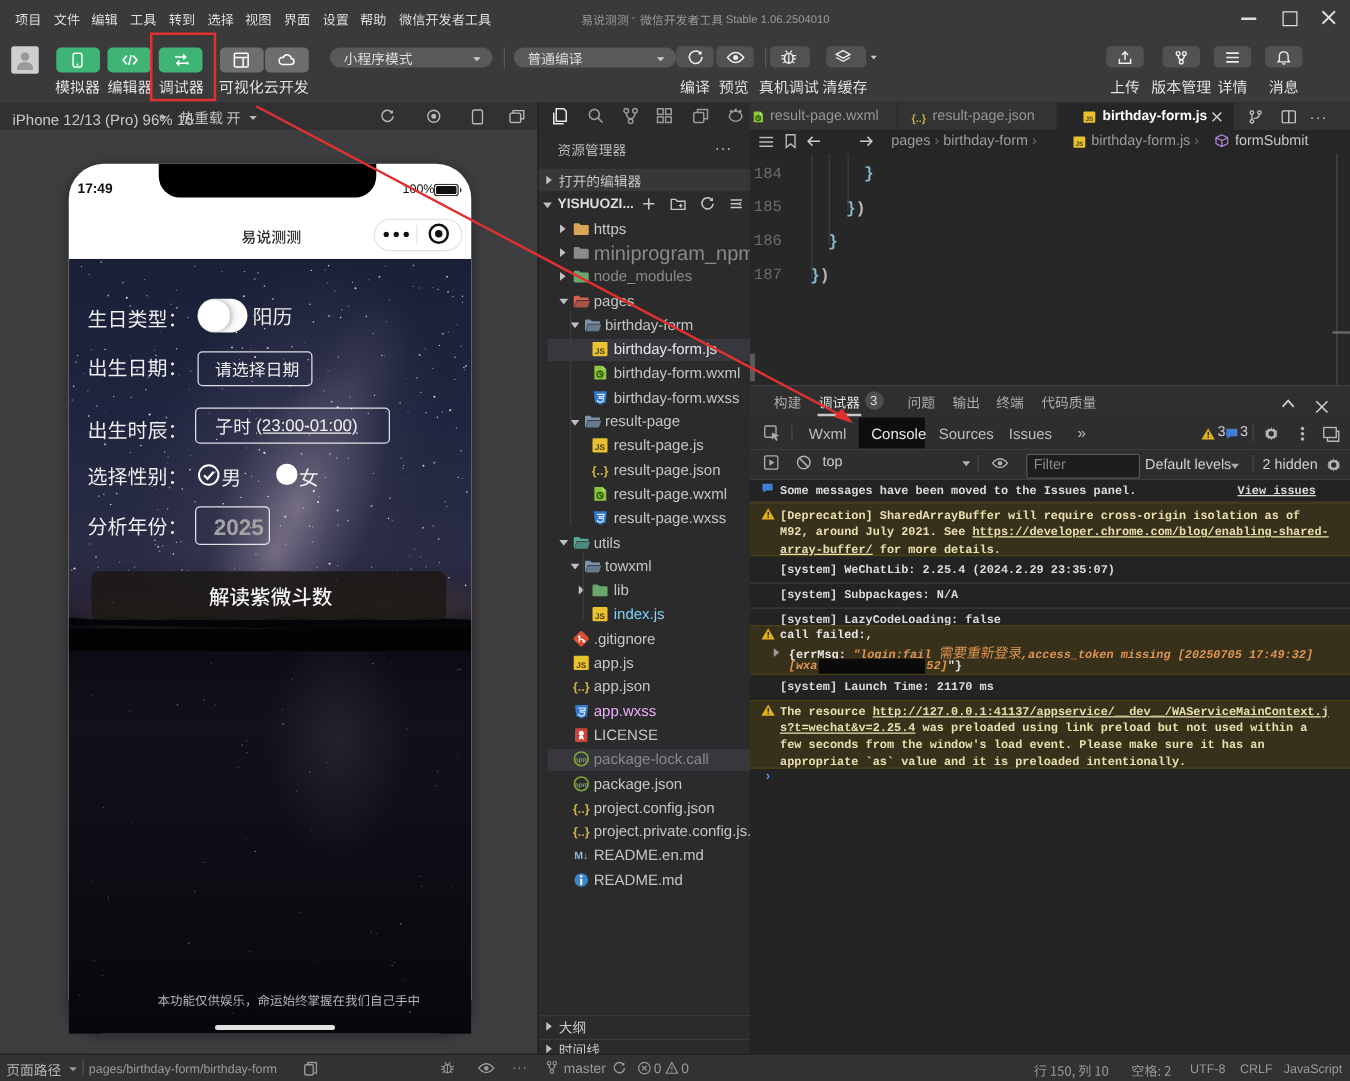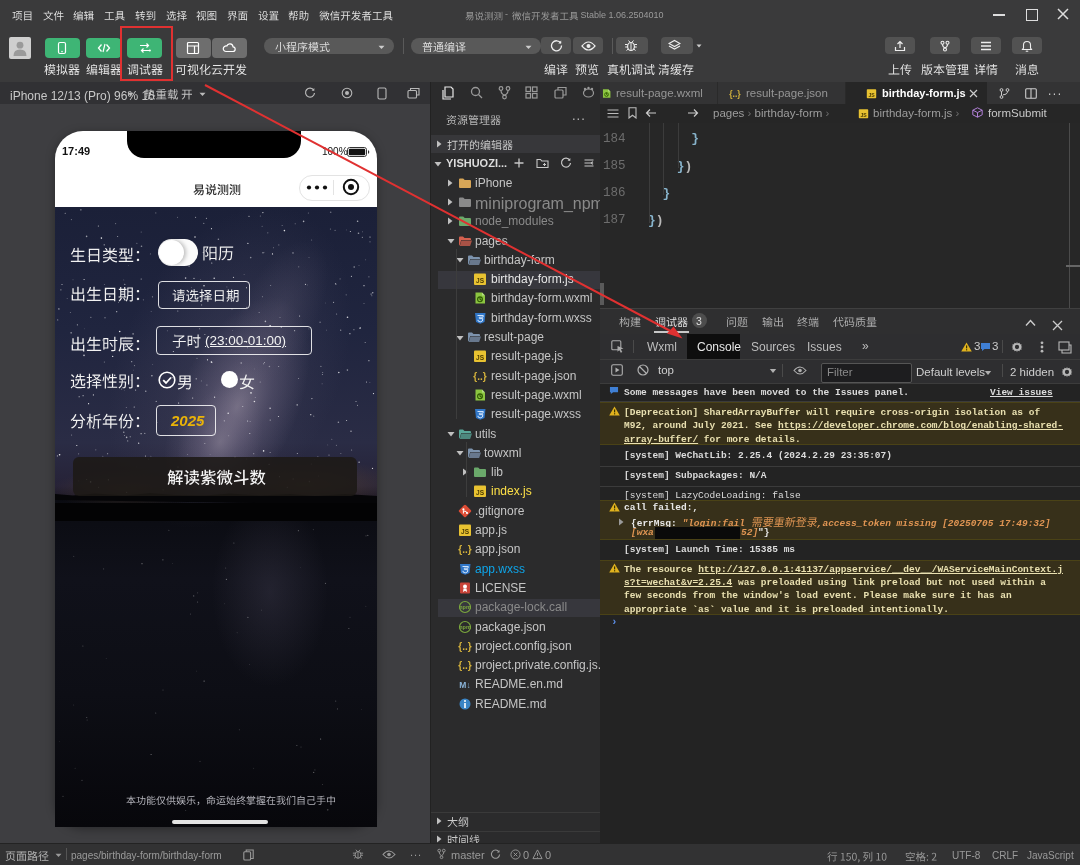--- a/index.html
+++ b/index.html
@@ -839,21 +839,21 @@
       <use href="#q86" x="0"></use>
     </svg>
   </div>
 <div style="position:absolute;left:221px;top:371px;width:17px;height:17px;background:#fff;border-radius:50%;"></div>
 <div class="ab" style="left:239px;top:372px;">
     <svg style="" width="16.0" height="20.0" viewBox="0 -1010 1000 1250" fill="#f2f2f2" xmlns="http://www.w3.org/2000/svg">
       <use href="#q87" x="0"></use>
     </svg>
   </div>
 <div style="position:absolute;left:156px;top:405px;width:58px;height:29px;border:1px solid rgba(255,255,255,0.85);border-radius:4px;"></div>
-<div class="t" style="left:171px;top:412px;color:#eab308;font-size:15px;font-weight:bold;font-style:italic;">2025</div>
+<div class="t" style="left:171px;top:412px;color:#a3a3a3;font-size:18px;font-weight:bold;">2025</div>
 <div style="position:absolute;left:73px;top:457px;width:284px;height:39px;background:rgba(28,25,22,0.88);border-radius:6px;"></div>
 <div class="ab" style="left:167px;top:467px;">
     <svg style="" width="99.0" height="20.6" viewBox="0 -1010 6000 1250" fill="#f5f5f5" xmlns="http://www.w3.org/2000/svg">
       <use href="#q88" x="0"></use>
       <use href="#q89" x="1000"></use>
       <use href="#q90" x="2000"></use>
       <use href="#q91" x="3000"></use>
       <use href="#q92" x="4000"></use>
       <use href="#q93" x="5000"></use>
     </svg>
@@ -957,21 +957,21 @@
   </svg>
 <svg class="ab" style="left:583px;top:157.3px" width="12" height="12" viewBox="0 0 12 12">
     <path d="M1.5 3 H10.5 M1.5 6 H8 M1.5 9 H10.5 M10 4.8 L8 6 L10 7.2" stroke="#c8c8c8" stroke-width="1.1" fill="none"></path>
   </svg>
 <svg class="ab" style="left:447.0px;top:178.6px" width="6" height="8" viewBox="0 0 6 8">
     <path d="M1 0.5 L5.5 4 L1 7.5z" fill="#c0c0c0"></path>
   </svg>
 <svg class="ab" style="left:458px;top:175.6px" width="14" height="14" viewBox="0 0 14 14">
     <path d="M1 3.5 Q1 2.5 2 2.5 H5.2 L6.7 4 H12 Q13 4 13 5 V11 Q13 12 12 12 H2 Q1 12 1 11z" fill="#d8a657"></path>
   </svg>
-<div class="t" style="left:475px;top:175.6px;color:#c5c5c5;font-size:12px;">iPhone</div>
+<div class="t" style="left:475px;top:175.6px;color:#c5c5c5;font-size:12px;">https</div>
 <svg class="ab" style="left:447.0px;top:197.9px" width="6" height="8" viewBox="0 0 6 8">
     <path d="M1 0.5 L5.5 4 L1 7.5z" fill="#c0c0c0"></path>
   </svg>
 <svg class="ab" style="left:458px;top:194.9px" width="14" height="14" viewBox="0 0 14 14">
     <path d="M1 3.5 Q1 2.5 2 2.5 H5.2 L6.7 4 H12 Q13 4 13 5 V11 Q13 12 12 12 H2 Q1 12 1 11z" fill="#8a8a8a"></path>
   </svg>
 <div class="t" style="left:475px;top:194.9px;color:#8a8a8a;font-size:16px;">miniprogram_npm</div>
 <svg class="ab" style="left:447.0px;top:217.2px" width="6" height="8" viewBox="0 0 6 8">
     <path d="M1 0.5 L5.5 4 L1 7.5z" fill="#c0c0c0"></path>
   </svg>
@@ -1062,42 +1062,42 @@
     <path d="M1 0.5 L5.5 4 L1 7.5z" fill="#c0c0c0"></path>
   </svg>
 <svg class="ab" style="left:473px;top:465.1px" width="14" height="14" viewBox="0 0 14 14">
     <path d="M1 3.5 Q1 2.5 2 2.5 H5.2 L6.7 4 H12 Q13 4 13 5 V11 Q13 12 12 12 H2 Q1 12 1 11z" fill="#6aa86a"></path>
   </svg>
 <div class="t" style="left:491px;top:465.1px;color:#c5c5c5;font-size:12px;">lib</div>
 <svg class="ab" style="left:473px;top:484.4px" width="14" height="14" viewBox="0 0 14 14">
     <rect x="1" y="1.5" width="12" height="11.5" rx="1" fill="#e8c231"></rect>
     <text x="7" y="11" font-size="6.5" font-weight="bold" font-family="Liberation Sans" fill="#4a3b00" text-anchor="middle">JS</text>
   </svg>
-<div class="t" style="left:491px;top:484.4px;color:#fde047;font-size:12px;">index.js</div>
+<div class="t" style="left:491px;top:484.4px;color:#7dd3fc;font-size:12px;">index.js</div>
 <svg class="ab" style="left:458px;top:503.7px" width="14" height="14" viewBox="0 0 14 14">
     <rect x="2.2" y="2.2" width="9.6" height="9.6" rx="1.5" fill="#dd4c35" transform="rotate(45 7 7)"></rect>
     <circle cx="5.4" cy="5.4" r="1.1" fill="#fff"></circle>
     <circle cx="9" cy="9" r="1.1" fill="#fff"></circle>
     <path d="M5.4 6.5 V9.5 M5.4 7 Q9 7 9 9" stroke="#fff" stroke-width="1" fill="none"></path>
   </svg>
 <div class="t" style="left:475px;top:503.7px;color:#c5c5c5;font-size:12px;">.gitignore</div>
 <svg class="ab" style="left:458px;top:523.0px" width="14" height="14" viewBox="0 0 14 14">
     <rect x="1" y="1.5" width="12" height="11.5" rx="1" fill="#e8c231"></rect>
     <text x="7" y="11" font-size="6.5" font-weight="bold" font-family="Liberation Sans" fill="#4a3b00" text-anchor="middle">JS</text>
   </svg>
 <div class="t" style="left:475px;top:523.0px;color:#c5c5c5;font-size:12px;">app.js</div>
 <svg class="ab" style="left:458px;top:542.3px" width="14" height="14" viewBox="0 0 14 14">
     <text x="7" y="11" font-size="10" font-weight="bold" font-family="Liberation Sans" fill="#d4b23c" text-anchor="middle">{..}</text>
   </svg>
 <div class="t" style="left:475px;top:542.3px;color:#c5c5c5;font-size:12px;">app.json</div>
 <svg class="ab" style="left:458px;top:561.6px" width="14" height="14" viewBox="0 0 14 14">
     <path d="M2 2 H12.5 L11.5 11 L7.2 12.8 L3 11z" fill="#3177c8"></path>
     <path d="M4.5 4.5 H10.3 L10 6.2 H6.3 L6.4 7.6 H9.8 L9.4 10 L7.2 10.9 L5.1 10 L5 8.8" fill="none" stroke="#cfe3fa" stroke-width="1"></path>
   </svg>
-<div class="t" style="left:475px;top:561.6px;color:#0ea5e9;font-size:12px;">app.wxss</div>
+<div class="t" style="left:475px;top:561.6px;color:#f0abfc;font-size:12px;">app.wxss</div>
 <svg class="ab" style="left:458px;top:580.9px" width="14" height="14" viewBox="0 0 14 14">
     <rect x="2" y="1.5" width="10" height="11" rx="1" fill="#c94439"></rect>
     <circle cx="7" cy="5.5" r="2" fill="#fff"></circle>
     <path d="M5.5 7.5 H8.5 L9 11 L7 9.8 L5 11z" fill="#fff"></path>
   </svg>
 <div class="t" style="left:475px;top:580.9px;color:#c5c5c5;font-size:12px;">LICENSE</div>
 <div style="position:absolute;left:438px;top:598.6px;width:163px;height:18px;background:#37373d;"></div>
 <svg class="ab" style="left:458px;top:600.2px" width="14" height="14" viewBox="0 0 14 14">
     <circle cx="7" cy="7" r="5.5" fill="none" stroke="#7ba83d" stroke-width="1.2"></circle>
     <text x="7" y="9.3" font-size="5.5" font-weight="bold" font-family="Liberation Sans" fill="#7ba83d" text-anchor="middle">npm</text>
@@ -1348,21 +1348,21 @@
 <svg class="ab" style="left:609px;top:406px" width="11" height="10" viewBox="0 0 11 10">
     <path d="M5.5 0.5 L10.8 9.5 H0.2z" fill="#e0b21e"></path>
     <rect x="5" y="3.4" width="1.2" height="3" fill="#3a3200"></rect>
     <rect x="5" y="7.2" width="1.2" height="1.2" fill="#3a3200"></rect>
   </svg>
 <div class="t" style="left:624px;top:406px;color:#e9e0b0;font-family:'Liberation Mono',monospace;font-size:9.5px;font-weight:bold;line-height:13.3px;">[Deprecation] SharedArrayBuffer will require cross-origin isolation as of<br>M92, around July 2021. See <span style="text-decoration:underline">https://developer.chrome.com/blog/enabling-shared-</span><br><span style="text-decoration:underline">array-buffer/</span> for more details.</div>
 <div class="t" style="left:624px;top:450px;color:#dcdcdc;font-family:'Liberation Mono',monospace;font-size:9.5px;font-weight:bold;">[system] WeChatLib: 2.25.4 (2024.2.29 23:35:07)</div>
 <div style="position:absolute;left:600px;top:466px;width:480px;height:1px;background:#3b3b3b;"></div>
 <div class="t" style="left:624px;top:470px;color:#dcdcdc;font-family:'Liberation Mono',monospace;font-size:9.5px;font-weight:bold;">[system] Subpackages: N/A</div>
 <div style="position:absolute;left:600px;top:486px;width:480px;height:1px;background:#3b3b3b;"></div>
-<div class="t" style="left:624px;top:490px;color:#dcdcdc;font-family:'Liberation Mono',monospace;font-size:9.5px;font-weight:normal;">[system] LazyCodeLoading: false</div>
+<div class="t" style="left:624px;top:490px;color:#dcdcdc;font-family:'Liberation Mono',monospace;font-size:9.5px;font-weight:bold;">[system] LazyCodeLoading: false</div>
 <div style="position:absolute;left:600px;top:500px;width:480px;height:40px;background:#37301a;border-top:1px solid #4a4216;border-bottom:1px solid #4a4216;box-sizing:border-box;"></div>
 <svg class="ab" style="left:609px;top:502px" width="11" height="10" viewBox="0 0 11 10">
     <path d="M5.5 0.5 L10.8 9.5 H0.2z" fill="#e0b21e"></path>
     <rect x="5" y="3.4" width="1.2" height="3" fill="#3a3200"></rect>
     <rect x="5" y="7.2" width="1.2" height="1.2" fill="#3a3200"></rect>
   </svg>
 <div class="t" style="left:624px;top:501.5px;color:#e8e8e8;font-family:'Liberation Mono',monospace;font-size:9.5px;font-weight:bold;">call failed:,</div>
 <svg class="ab" style="left:618px;top:518px" width="6" height="8" viewBox="0 0 6 8">
     <path d="M1 0.5 L5.5 4 L1 7.5z" fill="#9a9a9a"></path>
   </svg>
@@ -1372,21 +1372,21 @@
           <use href="#q133" x="1000"></use>
           <use href="#q61" x="2000"></use>
           <use href="#q134" x="3000"></use>
           <use href="#q135" x="4000"></use>
           <use href="#q136" x="5000"></use>
         </g>
       </svg>,access_token missing [20250705 17:49:32]</span></div>
 <div class="t" style="left:631px;top:527px;color:#e09553;font-style:italic;font-family:'Liberation Mono',monospace;font-size:9.5px;font-weight:bold;">[wxa</div>
 <div style="position:absolute;left:655px;top:526.5px;width:85px;height:12px;background:#0a0a0a;"></div>
 <div class="t" style="left:741px;top:527px;font-family:'Liberation Mono',monospace;font-size:9.5px;font-weight:bold;"><span style="color:#e09553;font-style:italic">52]</span><span style="color:#e8e8e8">"}</span></div>
-<div class="t" style="left:624px;top:544px;color:#dcdcdc;font-family:'Liberation Mono',monospace;font-size:9.5px;font-weight:bold;">[system] Launch Time: 15385 ms</div>
+<div class="t" style="left:624px;top:544px;color:#dcdcdc;font-family:'Liberation Mono',monospace;font-size:9.5px;font-weight:bold;">[system] Launch Time: 21170 ms</div>
 <div style="position:absolute;left:600px;top:560px;width:480px;height:55px;background:#37301a;border-top:1px solid #4a4216;border-bottom:1px solid #4a4216;box-sizing:border-box;"></div>
 <svg class="ab" style="left:609px;top:563px" width="11" height="10" viewBox="0 0 11 10">
     <path d="M5.5 0.5 L10.8 9.5 H0.2z" fill="#e0b21e"></path>
     <rect x="5" y="3.4" width="1.2" height="3" fill="#3a3200"></rect>
     <rect x="5" y="7.2" width="1.2" height="1.2" fill="#3a3200"></rect>
   </svg>
 <div class="t" style="left:624px;top:562.5px;color:#e9e0b0;font-family:'Liberation Mono',monospace;font-size:9.5px;font-weight:bold;line-height:13.4px;">The resource <span style="text-decoration:underline">http://127.0.0.1:41137/appservice/__dev__/WAServiceMainContext.j</span><br><span style="text-decoration:underline">s?t=wechat&amp;v=2.25.4</span> was preloaded using link preload but not used within a<br>few seconds from the window's load event. Please make sure it has an<br>appropriate `as` value and it is preloaded intentionally.</div>
 <div class="t mono" style="left:611px;top:616px;color:#5b8ee8;font-size:11px;font-weight:bold;">›</div>
 <div style="position:absolute;left:0px;top:843px;width:1080px;height:22px;background:#323233;border-top:1px solid #232323;"></div>
 <div class="ab" style="left:5px;top:849px;">

